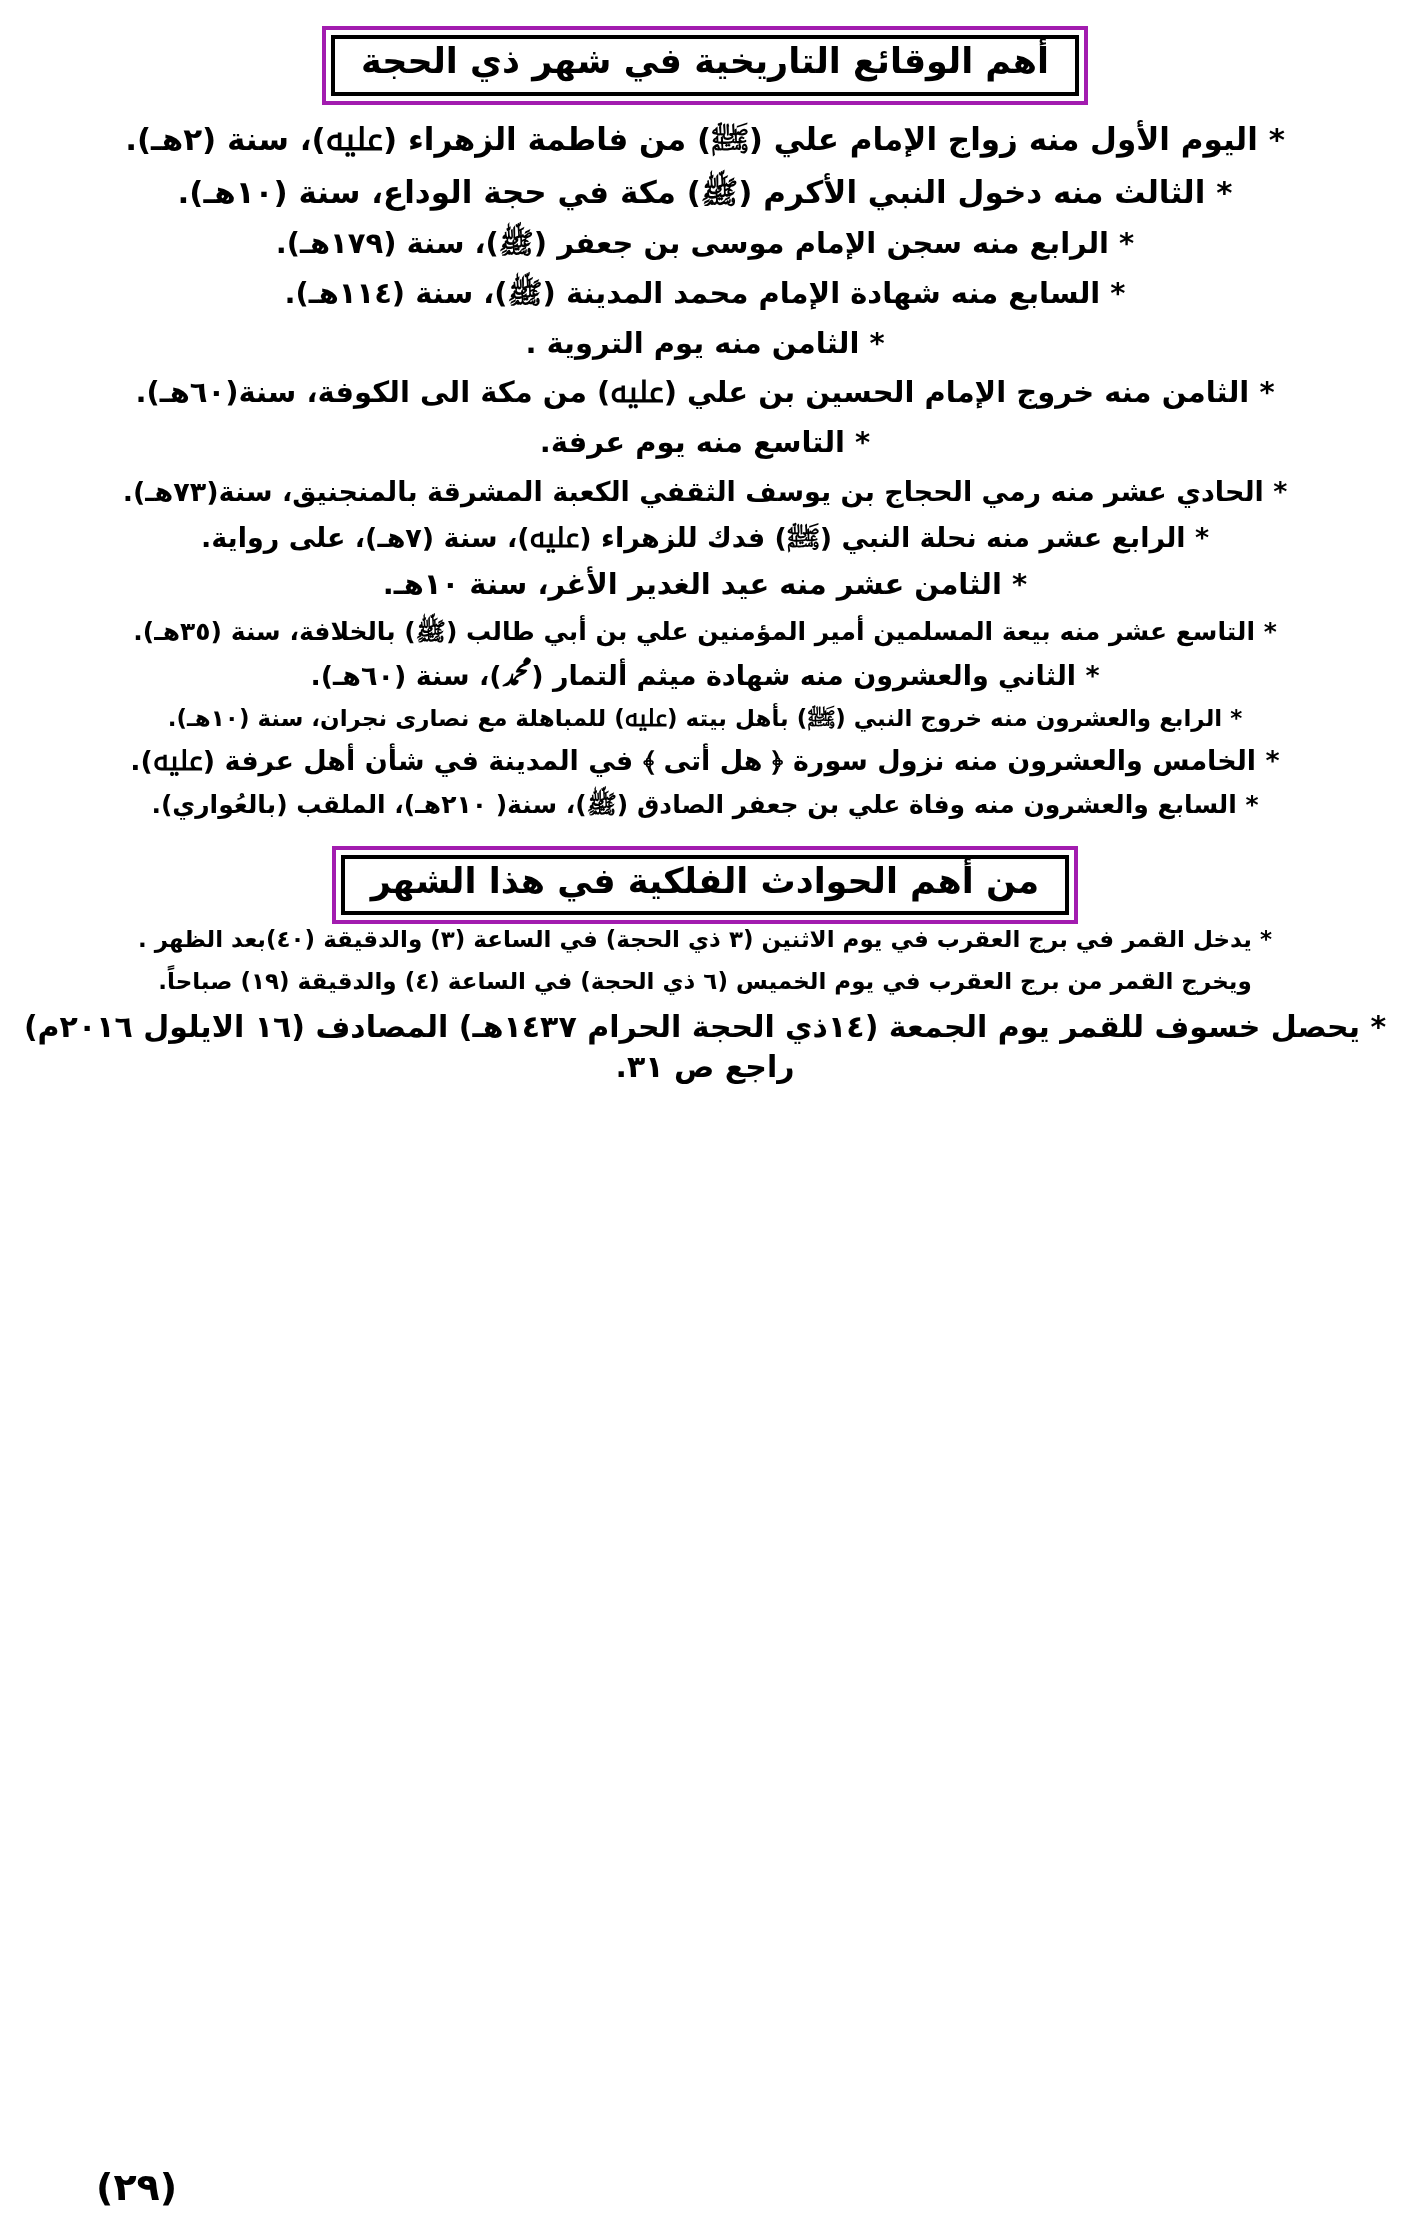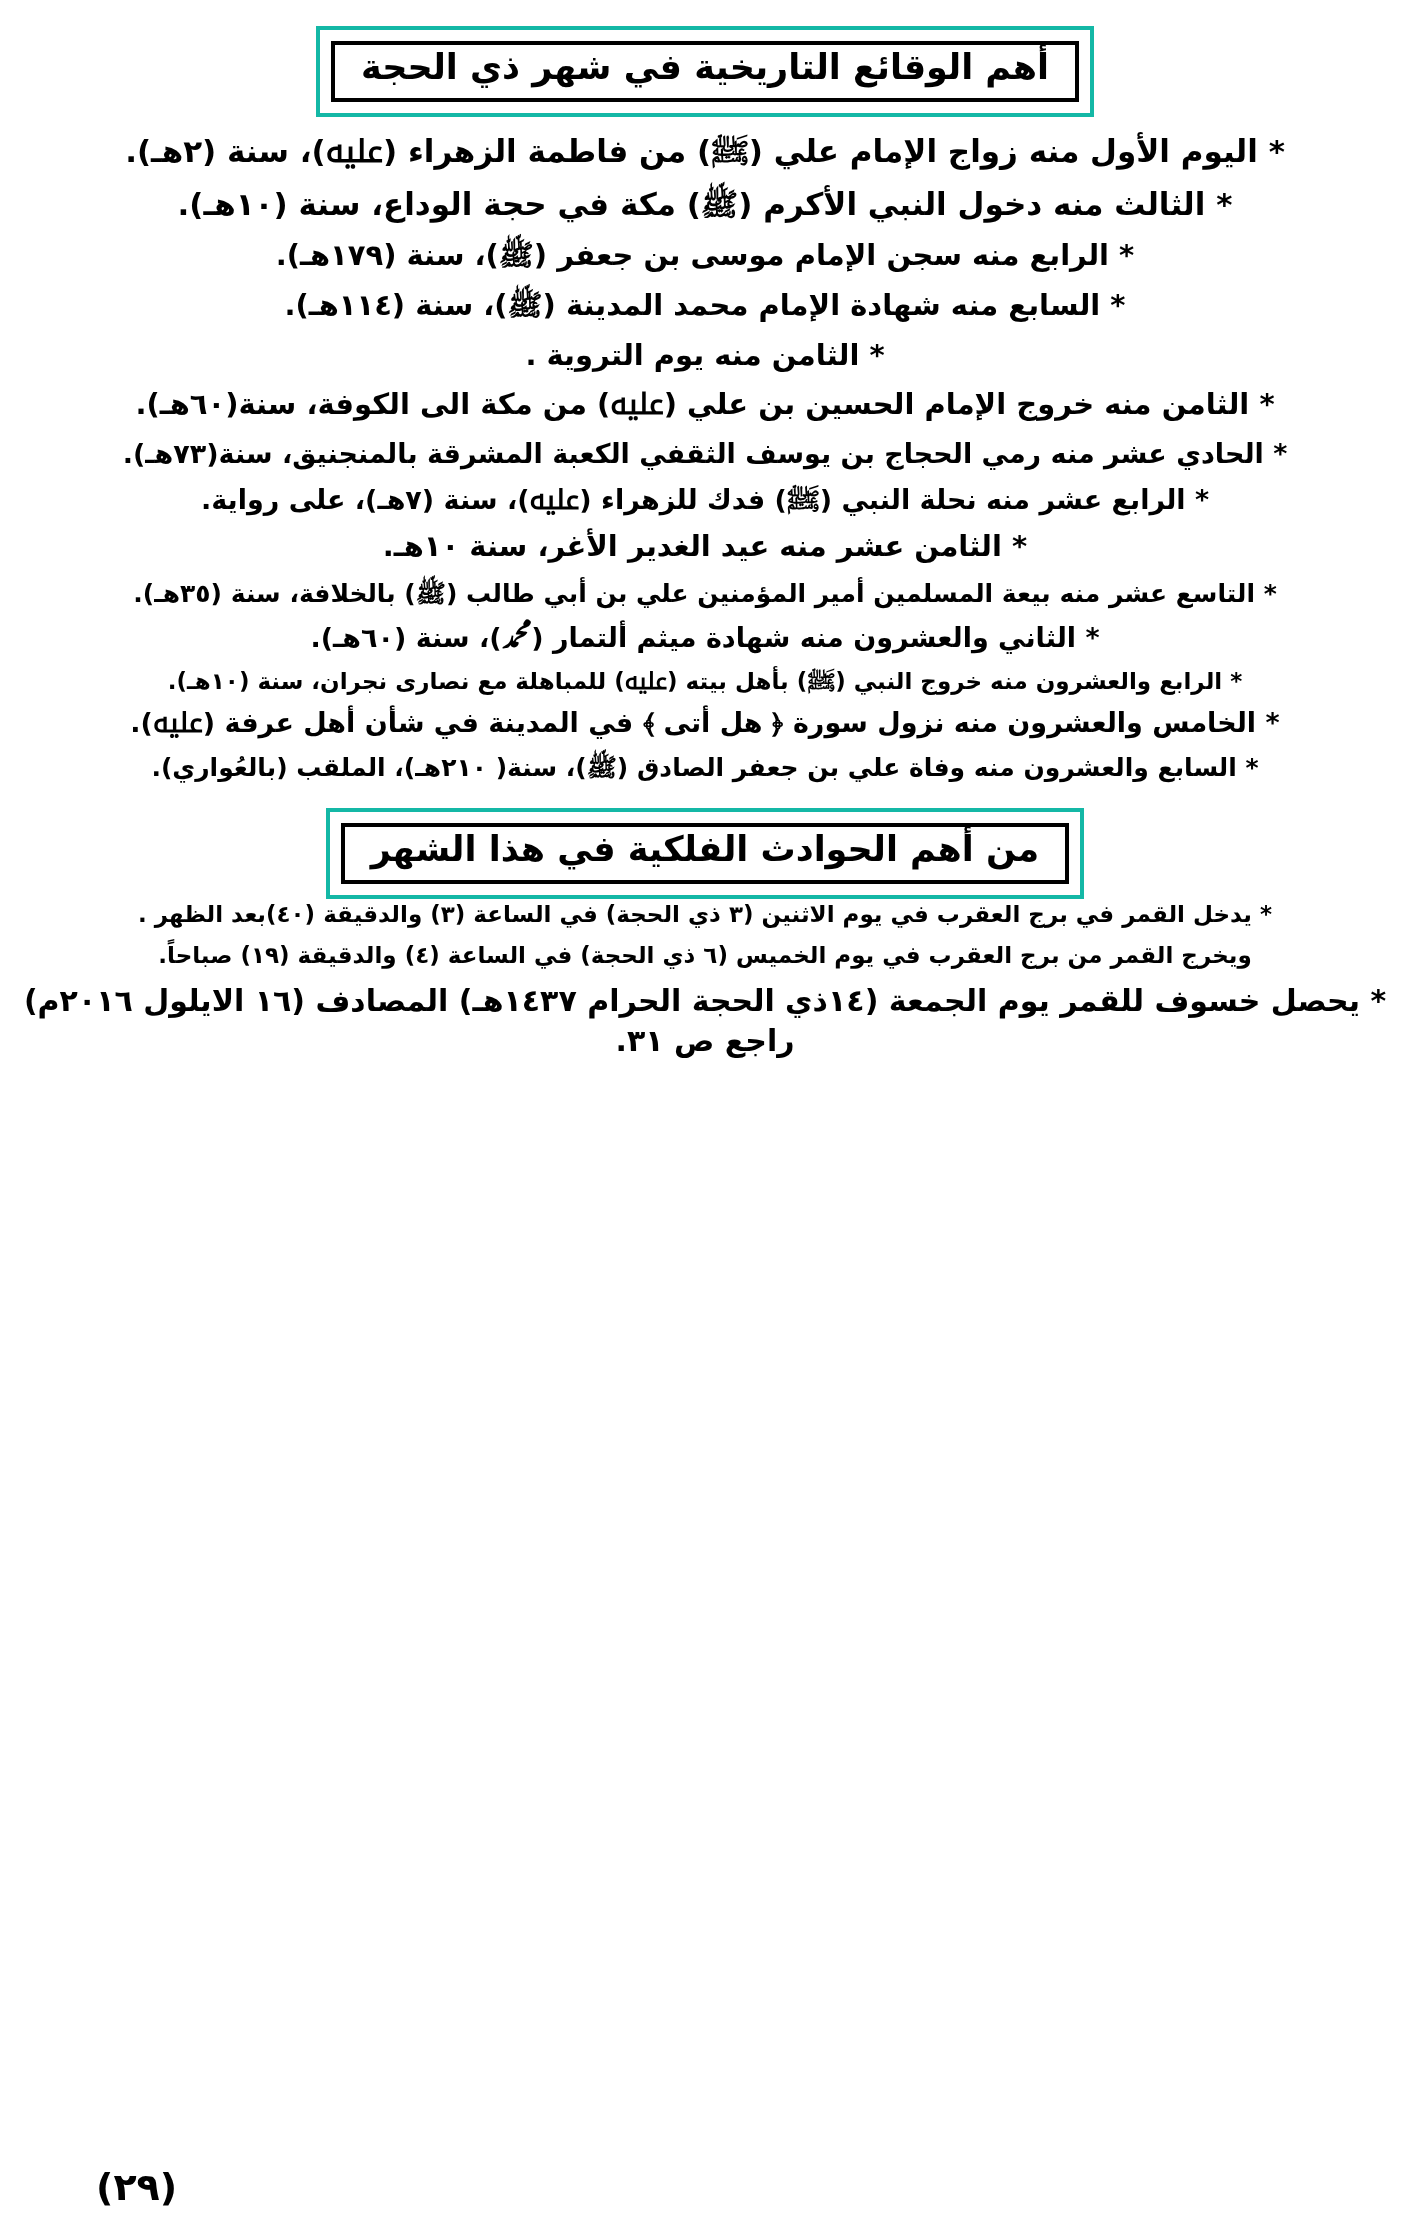--- a/index.html
+++ b/index.html
@@ -25,22 +25,22 @@
     padding: 0;
   }
 
   
   .heading-box-wrap {
     display: flex;
     justify-content: center;
     width: 100%;
   }
   .heading-box {
-    border: 4px solid #14b8a6;
-    padding: 11px;
+    border: 4px solid #a21caf;
+    padding: 5px;
     display: inline-block;
   }
   .heading-box-inner {
     border: 4px solid #000;
     padding: 4px 26px 12px 26px;
     display: block;
   }
   .heading-text {
     font-size: 35px;
     font-weight: bold;
@@ -120,20 +120,21 @@
 
   <div class="spacer-top"></div>
 
   <ul class="entries">
     <li class="entry size-xl">* اليوم الأول منه زواج الإمام علي (ﷺ) من فاطمة الزهراء (ﷷ)، سنة (٢هـ).</li>
     <li class="entry size-xl">* الثالث منه دخول النبي الأكرم (ﷺ) مكة في حجة الوداع، سنة (١٠هـ).</li>
     <li class="entry size-lg">* الرابع منه سجن الإمام موسى بن جعفر (ﷺ)، سنة (١٧٩هـ).</li>
     <li class="entry size-lg">* السابع منه شهادة الإمام محمد المدينة (ﷺ)، سنة (١١٤هـ).</li>
     <li class="entry size-lg">* الثامن منه يوم التروية .</li>
     <li class="entry size-lg">* الثامن منه خروج الإمام الحسين بن علي (ﷷ) من مكة الى الكوفة، سنة(٦٠هـ).</li>
+    <li class="entry size-lg">* التاسع منه يوم عرفة.</li>
     <li class="entry size-md">* الحادي عشر منه رمي الحجاج بن يوسف الثقفي الكعبة المشرقة بالمنجنيق، سنة(٧٣هـ).</li>
     <li class="entry size-md">* الرابع عشر منه نحلة النبي (ﷺ) فدك للزهراء (ﷷ)، سنة (٧هـ)، على رواية.</li>
     <li class="entry size-lg">* الثامن عشر منه عيد الغدير الأغر، سنة ١٠هـ.</li>
     <li class="entry size-sm">* التاسع عشر منه بيعة المسلمين أمير المؤمنين علي بن أبي طالب (ﷺ) بالخلافة، سنة (٣٥هـ).</li>
     <li class="entry size-md">* الثاني والعشرون منه شهادة ميثم ألتمار (ﷴ)، سنة (٦٠هـ).</li>
     <li class="entry size-xs">* الرابع والعشرون منه خروج النبي (ﷺ) بأهل بيته (ﷷ) للمباهلة مع نصارى نجران، سنة (١٠هـ).</li>
     <li class="entry size-md">* الخامس والعشرون منه نزول سورة ﴿ هل أتى ﴾ في المدينة في شأن أهل عرفة (ﷷ).</li>
     <li class="entry size-sm">* السابع والعشرون منه وفاة علي بن جعفر الصادق (ﷺ)، سنة( ٢١٠هـ)، الملقب (بالعُواري).</li>
   </ul>
 

